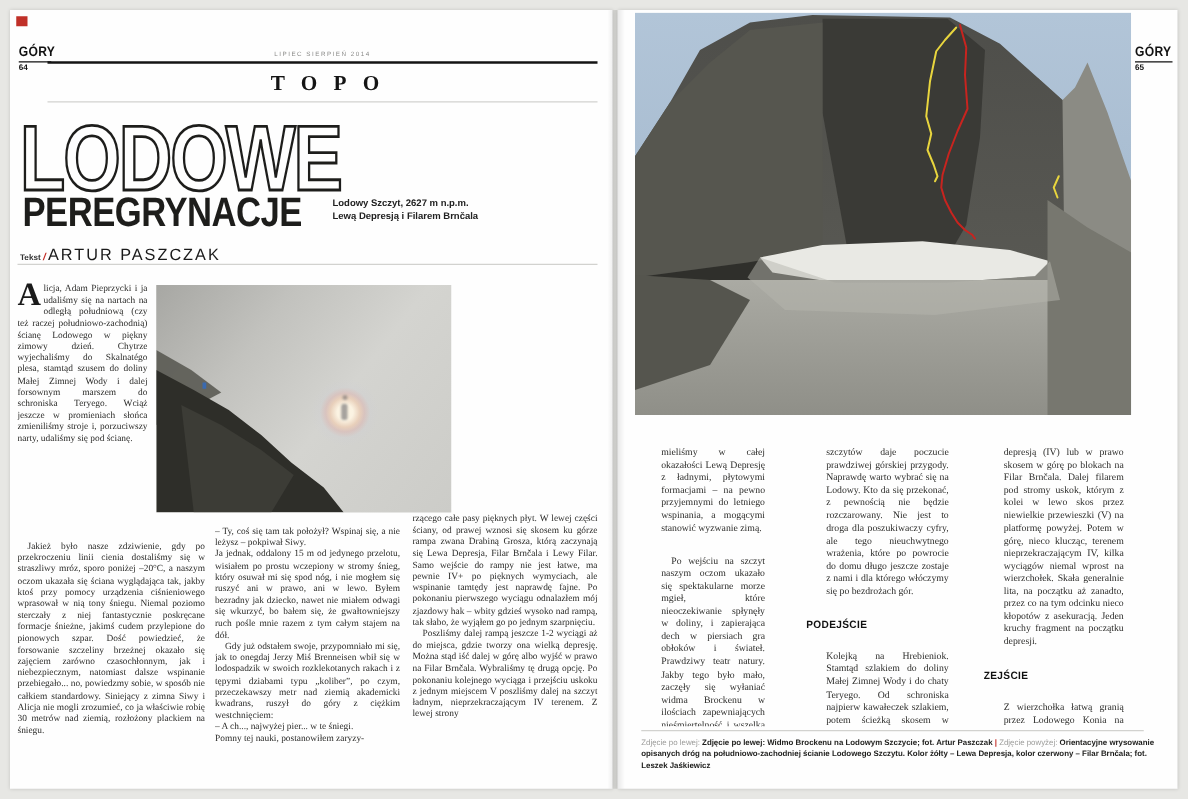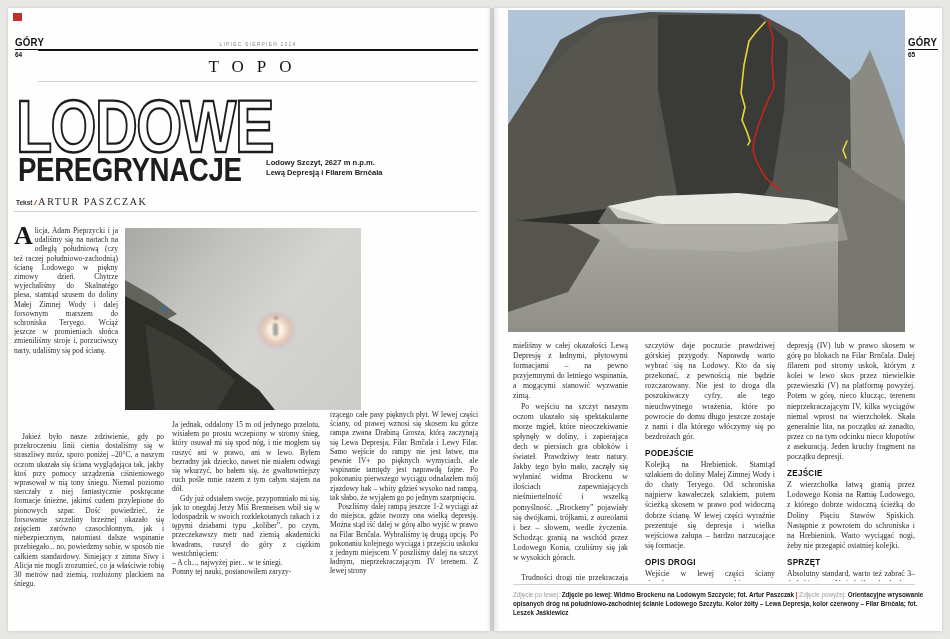--- a/index.html
+++ b/index.html
@@ -26,29 +26,29 @@
   
   #title-outline{font-family:"Liberation Sans",sans-serif;font-weight:bold;font-size:74px;line-height:1;
      color:transparent;-webkit-text-stroke:2.3px #1d1d1b;letter-spacing:-2px;
      transform:scaleX(.80);transform-origin:left;}
   #title-solid{font-family:"Liberation Sans",sans-serif;font-weight:bold;font-size:33px;line-height:1;
      color:#1d1d1b;letter-spacing:-.5px;transform:scaleX(.84);transform-origin:left;}
   .subtitle{font-family:"Liberation Sans",sans-serif;font-weight:bold;font-size:7.6px;line-height:10px;color:#222;}
   .byline{font-family:"Liberation Sans",sans-serif;font-size:6.5px;color:#333;}
   .byline .lbl{font-weight:bold;}
   .byline .slash{color:#c22821;font-weight:bold;font-style:italic;font-size:8px;}
-  .byline .author{font-family:Liberation Serif, serif;font-size:10px;letter-spacing:1.6px;color:#1a1a1a;}
+  .byline .author{font-family:Liberation Sans, sans-serif;font-size:13px;letter-spacing:1.6px;color:#1a1a1a;}
 
   
   .bodycol{font-size:7.5px;line-height:9.2px;text-align:justify;color:#2b2b29;}
   .bodycol p{margin:0;}
   .bodycol p.ind{text-indent:8px;}
   .dropcap{float:left;font-size:26px;line-height:20px;font-weight:bold;padding-right:2px;color:#1a1a1a;}
   .rcol{font-size:7.8px;line-height:10.1px;text-align:justify;color:#2b2b29;}
-  .rcol p{margin:0;}
+  .rcol p{margin:16px;}
   .rcol p.ind{text-indent:8px;}
   .rcol h4{margin:6px 0 2px 0;font-family:"Liberation Sans",sans-serif;font-size:8.5px;
            letter-spacing:.3px;color:#111;transform:scaleX(.95);transform-origin:left;}
 
   
   #brocken-photo{overflow:hidden;
     background:
       radial-gradient(circle at 64% 56%, rgba(255,246,228,.95) 0%, rgba(255,246,228,.9) 3.5%,
         rgba(250,205,170,.55) 6.5%, rgba(225,170,165,.38) 8.5%, rgba(205,205,215,.18) 11%, rgba(0,0,0,0) 15%),
       linear-gradient(128deg,#a7a7a3 0%,#c2c2be 30%,#d4d4d0 58%,#ccccc8 100%);}
@@ -77,21 +77,21 @@
   <div class="abs" id="red-corner" style="left:13px;top:13px;"></div>
 
   <div class="abs" style="left:15px;top:36px;">
     <div class="logo">GÓRY</div>
     <div class="logo-rule"></div>
     <div class="logo-num">64</div>
   </div>
 
   <div class="abs" id="issue-date" style="left:38px;top:41px;width:440px;text-align:center;">LIPIEC SIERPIEŃ 2014</div>
   <div class="abs" id="header-rule" style="left:38px;top:49px;width:440px;"></div>
-  <div class="abs" id="topo-head" style="left:30px;top:57px;width:440px;text-align:center;text-indent:13px;">TOPO</div>
+  <div class="abs" id="topo-head" style="left:40px;top:57px;width:440px;text-align:center;text-indent:13px;font-weight:bold;">TOPO</div>
   <div class="abs hairline" style="left:38px;top:81px;width:440px;"></div>
 
   <div class="abs" id="title-outline" style="left:16px;top:90px;white-space:nowrap;">LODOWE</div>
   <div class="abs" id="title-solid" style="left:18px;top:153px;white-space:nowrap;">PEREGRYNACJE</div>
 
   <div class="abs subtitle" style="left:266px;top:158px;">
     <div>Lodowy Szczyt, 2627 m n.p.m.</div>
     <div>Lewą Depresją i Filarem Brnčala</div>
   </div>
 
@@ -118,20 +118,21 @@
   </div>
 
   <div class="abs bodycol" style="left:368px;top:226px;width:110px;height:198px;overflow:hidden;">
   </div>
 
   <div class="abs bodycol" style="left:14px;top:432px;width:150px;height:184px;overflow:hidden;">
     <p class="ind">Jakież było nasze zdziwienie, gdy po przekroczeniu linii cienia dostaliśmy się w straszliwy mróz, sporo poniżej –20°C, a naszym oczom ukazała się ściana wyglądająca tak, jakby ktoś przy pomocy urządzenia ciśnieniowego wprasował w nią tony śniegu. Niemal poziomo sterczały z niej fantastycznie poskręcane formacje śnieżne, jakimś cudem przylepione do pionowych szpar. Dość powiedzieć, że forsowanie szczeliny brzeżnej okazało się zajęciem zarówno czasochłonnym, jak i niebezpiecznym, natomiast dalsze wspinanie przebiegało... no, powiedzmy sobie, w sposób nie całkiem standardowy. Siniejący z zimna Siwy i Alicja nie mogli zrozumieć, co ja właściwie robię 30 metrów nad ziemią, rozłożony plackiem na śniegu.</p>
   </div>
 
   <div class="abs bodycol" style="left:172px;top:420px;width:148px;height:196px;overflow:hidden;">
+    <p>– Ty, coś się tam tak położył? Wspinaj się, a nie leżysz – pokpiwał Siwy.</p>
     <p>Ja jednak, oddalony 15 m od jedynego przelotu, wisiałem po prostu wczepiony w stromy śnieg, który osuwał mi się spod nóg, i nie mogłem się ruszyć ani w prawo, ani w lewo. Byłem bezradny jak dziecko, nawet nie miałem odwagi się wkurzyć, bo bałem się, że gwałtowniejszy ruch pośle mnie razem z tym całym stajem na dół.</p>
     <p class="ind">Gdy już odstałem swoje, przypomniało mi się, jak to onegdaj Jerzy Miś Brenneisen wbił się w lodospadzik w swoich rozklekotanych rakach i z tępymi dziabami typu „koliber”, po czym, przeczekawszy metr nad ziemią akademicki kwadrans, ruszył do góry z ciężkim westchnięciem:</p>
     <p>– A ch..., najwyżej pier... w te śniegi.</p>
     <p>Pomny tej nauki, postanowiłem zaryzy-</p>
   </div>
 
   <div class="abs bodycol" style="left:330px;top:410px;width:148px;height:190px;overflow:hidden;">
     <p>rzącego całe pasy pięknych płyt. W lewej części ściany, od prawej wznosi się skosem ku górze rampa zwana Drabiną Grosza, którą zaczynają się Lewa Depresja, Filar Brnčala i Lewy Filar. Samo wejście do rampy nie jest łatwe, ma pewnie IV+ po pięknych wymyciach, ale wspinanie tamtędy jest naprawdę fajne. Po pokonaniu pierwszego wyciągu odnalazłem mój zjazdowy hak – wbity gdzieś wysoko nad rampą, tak słabo, że wyjąłem go po jednym szarpnięciu.</p>
     <p class="ind">Poszliśmy dalej rampą jeszcze 1-2 wyciągi aż do miejsca, gdzie tworzy ona wielką depresję. Można stąd iść dalej w górę albo wyjść w prawo na Filar Brnčala. Wybraliśmy tę drugą opcję. Po pokonaniu kolejnego wyciąga i przejściu uskoku z jednym miejscem V poszliśmy dalej na szczyt ładnym, nieprzekraczającym IV terenem. Z lewej strony</p>
   </div>

